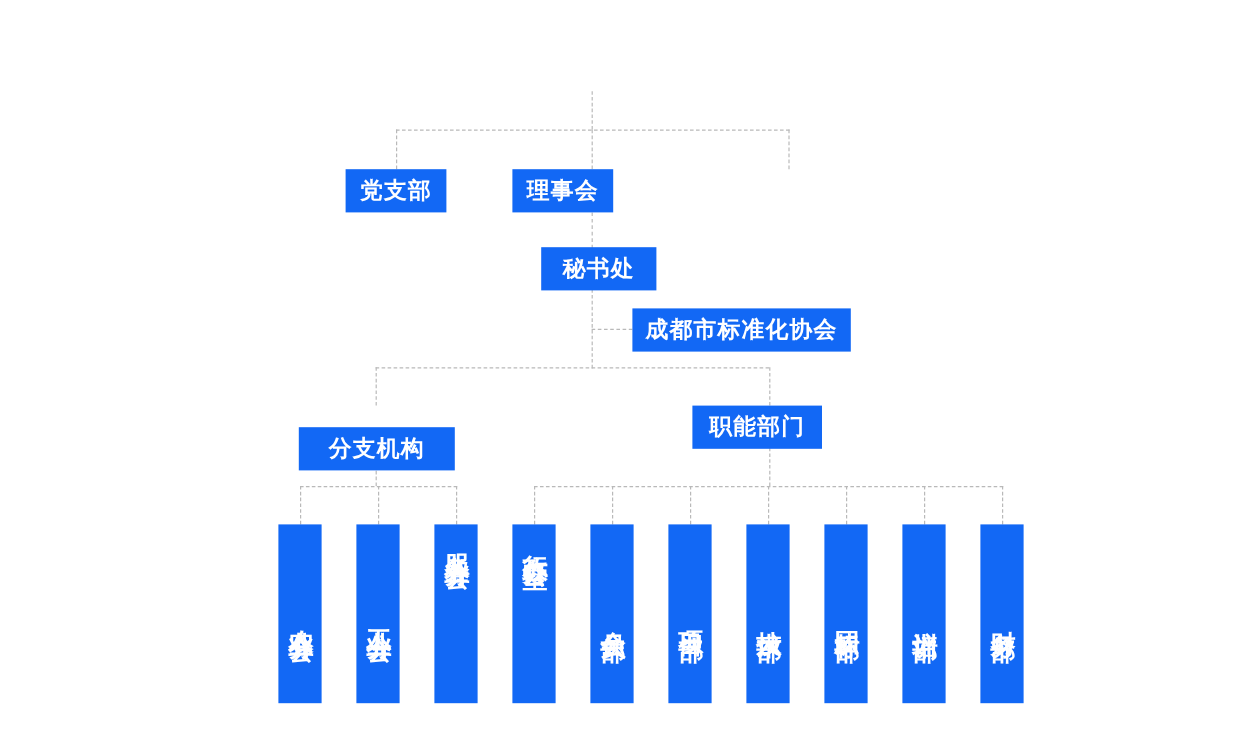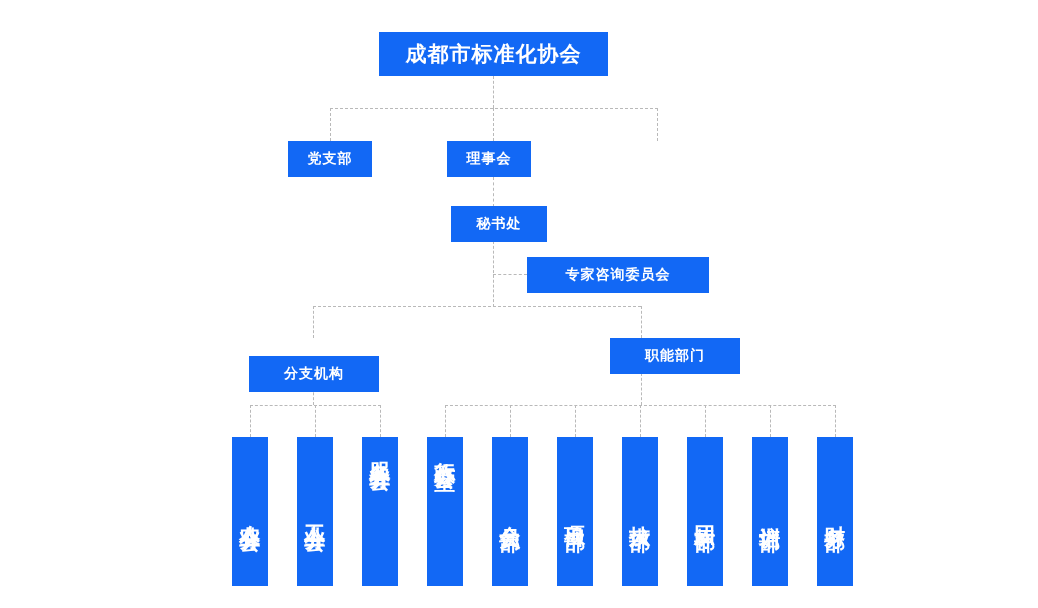--- a/index.html
+++ b/index.html
@@ -22,21 +22,21 @@
     background: #1268f5;
     color: #ffffff;
     display: flex;
     align-items: center;
     justify-content: center;
     box-sizing: border-box;
     letter-spacing: 1px;
     z-index: 3;
   }
   .node.horiz {
-    font-size: 14px;
+    font-size: 19px;
     font-weight: bold;
     height: 36px;
     padding: 0 14px;
     white-space: nowrap;
   }
   .node.root {
     font-size: 21px;
     height: 44px;
     padding: 0 20px;
   }
@@ -107,34 +107,33 @@
   <div class="conn v" style="left:641px; top:373px; height:32px;"></div>
   <div class="conn h" style="left:445px; top:405px; width:391px;"></div>
   <div class="conn v" style="left:445px; top:405px; height:32px;"></div>
   <div class="conn v" style="left:510px; top:405px; height:32px;"></div>
   <div class="conn v" style="left:575px; top:405px; height:32px;"></div>
   <div class="conn v" style="left:640px; top:405px; height:32px;"></div>
   <div class="conn v" style="left:705px; top:405px; height:32px;"></div>
   <div class="conn v" style="left:770px; top:405px; height:32px;"></div>
   <div class="conn v" style="left:835px; top:405px; height:32px;"></div>
 
-  <div class="node horiz root" style="left:379px; top:32px; width:229px; height:44px;">成都市标准化协会</div>
 
   <div class="node horiz" style="left:288px; top:141px; width:84px;">党支部</div>
 
-  <div class="node horiz" style="left:447px; top:141px; width:84px;">理事会</div>
+  <div class="node horiz" style="left:427px; top:141px; width:84px;">理事会</div>
 
 
   <div class="node horiz" style="left:451px; top:206px; width:96px;">秘书处</div>
 
-  <div class="node horiz" style="left:527px; top:257px; width:182px;">专家咨询委员会</div>
+  <div class="node horiz" style="left:527px; top:257px; width:182px;">成都市标准化协会</div>
 
   <div class="node horiz" style="left:249px; top:356px; width:130px;">分支机构</div>
 
-  <div class="node horiz" style="left:577px; top:338px; width:130px;margin-left:33px;">职能部门</div>
+  <div class="node horiz" style="left:577px; top:338px; width:108px;">职能部门</div>
 
   <div class="leaf center" style="left:232px;">
     <span class="leaf-label">农业分会</span>
   </div>
   <div class="leaf center" style="left:297px;">
     <span class="leaf-label">工业分会</span>
   </div>
   <div class="leaf" style="left:362px;">
     <span class="leaf-label">服务业分会</span>
   </div>

